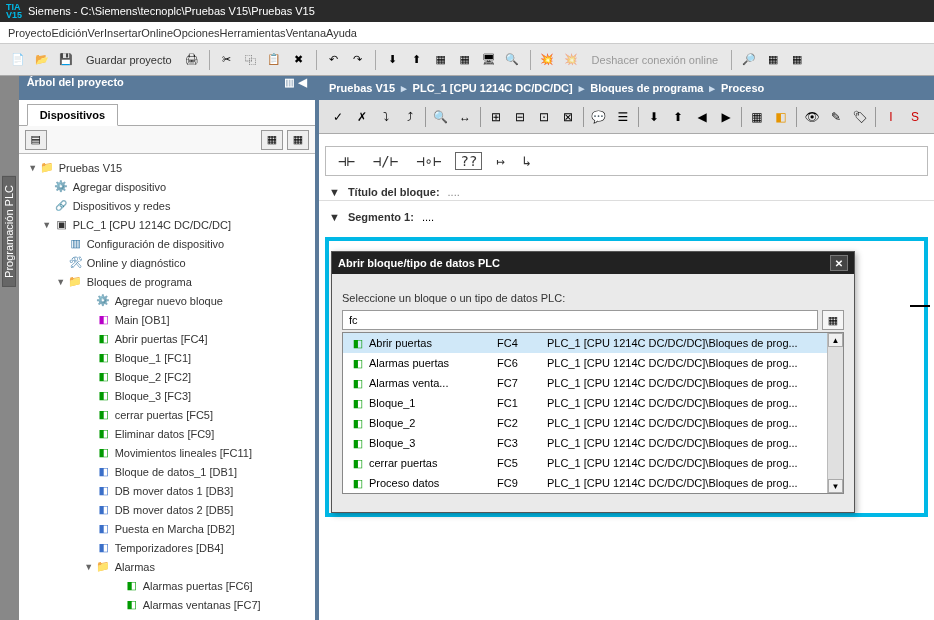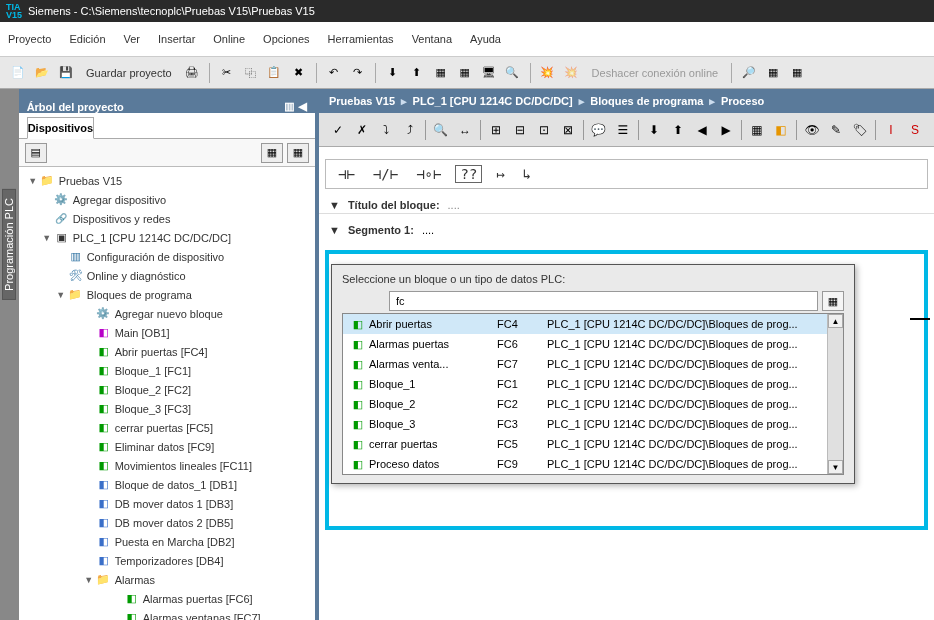--- a/index.html
+++ b/index.html
@@ -2,40 +2,40 @@
 <html><head>
 <meta charset="utf-8">
 <style>
 * { margin: 0; padding: 0; box-sizing: border-box; font-family: "Segoe UI", Tahoma, sans-serif; font-size: 11px; }
 body { width: 934px; height: 620px; background: #f0f0f0; overflow: hidden; }
 
 .title-bar { background: #2a2a2a; color: #fff; height: 22px; display: flex; align-items: center; padding: 0 6px; gap: 6px; }
 .title-bar .logo { color: #00b8e6; font-weight: bold; font-size: 9px; line-height: 8px; }
 .title-bar .title-text { font-size: 11px; }
 
-.menu-bar { background: #fff; height: 35px; display: flex; align-items: center; padding: 0 8px; gap: 18px; border-bottom: 1px solid #ccc; }
+.menu-bar { background: #fff; height: 22px; display: flex; align-items: center; padding: 0 8px; border-bottom: 1px solid #ccc; }
 .menu-item { color: #333; cursor: pointer; }
 
 .toolbar-main { background: #e8e8e8; height: 32px; display: flex; align-items: center; padding: 0 8px; gap: 4px; border-bottom: 1px solid #aaa; }
 .toolbar-main .tb-btn { width: 20px; height: 20px; display: flex; align-items: center; justify-content: center; border: 1px solid transparent; cursor: pointer; }
 .toolbar-main .tb-sep { width: 1px; height: 20px; background: #aaa; margin: 0 3px; }
 .toolbar-main .tb-text { color: #333; padding: 0 6px; cursor: pointer; }
 .toolbar-main .tb-text.disabled { color: #999; }
 .toolbar-main .tb-text.green { color: #28a428; font-weight: bold; }
 
 .main-area { display: flex; height: calc(100% - 76px); }
 
 .left-pane { width: 386px; display: flex; flex-direction: column; border-right: 4px solid #5a7a9a; }
 .vertical-tabs { width: 24px; background: #888; display: flex; flex-direction: column; align-items: center; padding-top: 100px; }
 .vertical-tabs .vt-label { writing-mode: vertical-rl; transform: rotate(180deg); color: #fff; font-size: 11px; padding: 8px 0; background: #666; border: 1px solid #555; }
-.tree-header { background: #5a7a9a; color: #fff; height: 24px; display: flex; align-items: flex-end; justify-content: space-between; padding: 0 8px; font-weight: bold; }
+.tree-header { background: #5a7a9a; color: #fff; height: 24px; display: flex; align-items: flex-start; justify-content: space-between; padding: 0 8px; font-weight: bold; }
 .tree-header .hdr-icons { display: flex; gap: 4px; }
 
 .tabs-row { background: #fff; height: 26px; display: flex; align-items: flex-end; padding: 0 8px; border-bottom: 1px solid #aaa; }
-.tab-active { background: #fff; border: 1px solid #aaa; border-bottom: 1px solid #fff; padding: 4px 0; font-weight: bold; position: relative; top: 1px; }
+.tab-active { background: #fff; border: 1px solid #aaa; border-bottom: 1px solid #fff; padding: 4px 12px; font-weight: bold; position: relative; top: 1px; }
 
 .tree-toolbar { height: 28px; display: flex; align-items: center; justify-content: space-between; padding: 0 6px; background: #f8f8f8; border-bottom: 1px solid #bbb; }
 .tree-toolbar .tt-btn { width: 22px; height: 20px; border: 1px solid #999; background: #eee; display: flex; align-items: center; justify-content: center; cursor: pointer; }
 
 .tree-content { flex: 1; overflow: auto; background: #fff; padding: 4px 0; }
 .tree-row { display: flex; align-items: center; height: 19px; padding-left: 8px; cursor: pointer; white-space: nowrap; }
 .tree-row .arrow { width: 12px; display: inline-flex; justify-content: center; color: #666; font-size: 9px; }
 .tree-row .icon { width: 18px; display: inline-flex; justify-content: center; }
 .tree-row .label { padding-left: 2px; color: #333; }
 .indent-1 { padding-left: 8px; } .indent-2 { padding-left: 22px; } .indent-3 { padding-left: 36px; } .indent-5 { padding-left: 64px; }
@@ -64,24 +64,24 @@
 
 .segment-row { display: flex; align-items: center; padding: 6px 10px; gap: 8px; }
 .segment-row .arrow-r { color: #333; }
 .segment-row .seg-label { font-weight: bold; color: #333; }
 
 .highlight-box { border: 4px solid #00b8e6; margin: 8px 6px; padding: 8px; height: 280px; position: relative; }
 
 .dialog { position: absolute; left: 2px; top: 10px; width: 524px; background: #eaeaea; border: 1px solid #555; box-shadow: 2px 2px 6px rgba(0,0,0,0.3); }
 .dlg-title { background: #222; color: #fff; height: 22px; display: flex; align-items: center; justify-content: space-between; padding: 0 6px; font-weight: bold; }
 .dlg-close { width: 18px; height: 16px; background: #444; border: 1px solid #777; color: #fff; display: flex; align-items: center; justify-content: center; cursor: pointer; font-size: 10px; }
-.dlg-body { padding: 8px 10px; }
+.dlg-body { padding: 18px 10px; }
 .dlg-instr { margin-bottom: 6px; color: #333; }
 .dlg-input-row { display: flex; gap: 4px; margin-bottom: 2px; }
-.dlg-input { flex: 1; border: 1px solid #999; height: 20px; padding: 0 6px; background: #fff; margin-left: 47px; }
+.dlg-input { flex: 1; border: 1px solid #999; height: 20px; padding: 0 6px; background: #fff; }
 .dlg-menu-btn { width: 22px; height: 20px; border: 1px solid #999; background: #f5f5f5; display: flex; align-items: center; justify-content: center; cursor: pointer; }
 
 .dlg-list-wrap { position: relative; border: 1px solid #888; background: #fff; }
 .dlg-list { }
 .dlg-row { display: flex; align-items: center; height: 20px; padding-left: 4px; }
 .dlg-row.selected { background: #d0e8f8; }
 .dlg-row .c1 { width: 22px; text-align: center; }
 .dlg-row .c2 { width: 128px; overflow: hidden; text-overflow: ellipsis; white-space: nowrap; }
 .dlg-row .c3 { width: 50px; }
 .dlg-row .c4 { flex: 1; overflow: hidden; text-overflow: ellipsis; white-space: nowrap; }
@@ -402,20 +402,24 @@
     <div class="segment-row">
       <span class="arrow-r">▼</span>
       <span class="seg-label">Segmento 1:</span>
       <span class="bt-dots">....</span>
     </div>
 
     <div class="highlight-box">
       <div class="black-line"></div>
 
       <div class="dialog">
+        <div class="dlg-title">
+          <span>Abrir bloque/tipo de datos PLC</span>
+          <span class="dlg-close">✕</span>
+        </div>
         <div class="dlg-body">
           <div class="dlg-instr">Seleccione un bloque o un tipo de datos PLC:</div>
           <div class="dlg-input-row">
             <input class="dlg-input" value="fc" style="">
             <span class="dlg-menu-btn">▦</span>
           </div>
           <div class="dlg-list-wrap">
             <div class="dlg-list" id="dlg-rows">
                 <div class="dlg-row selected">
                   <span class="c1 ic-fc">◧</span>

